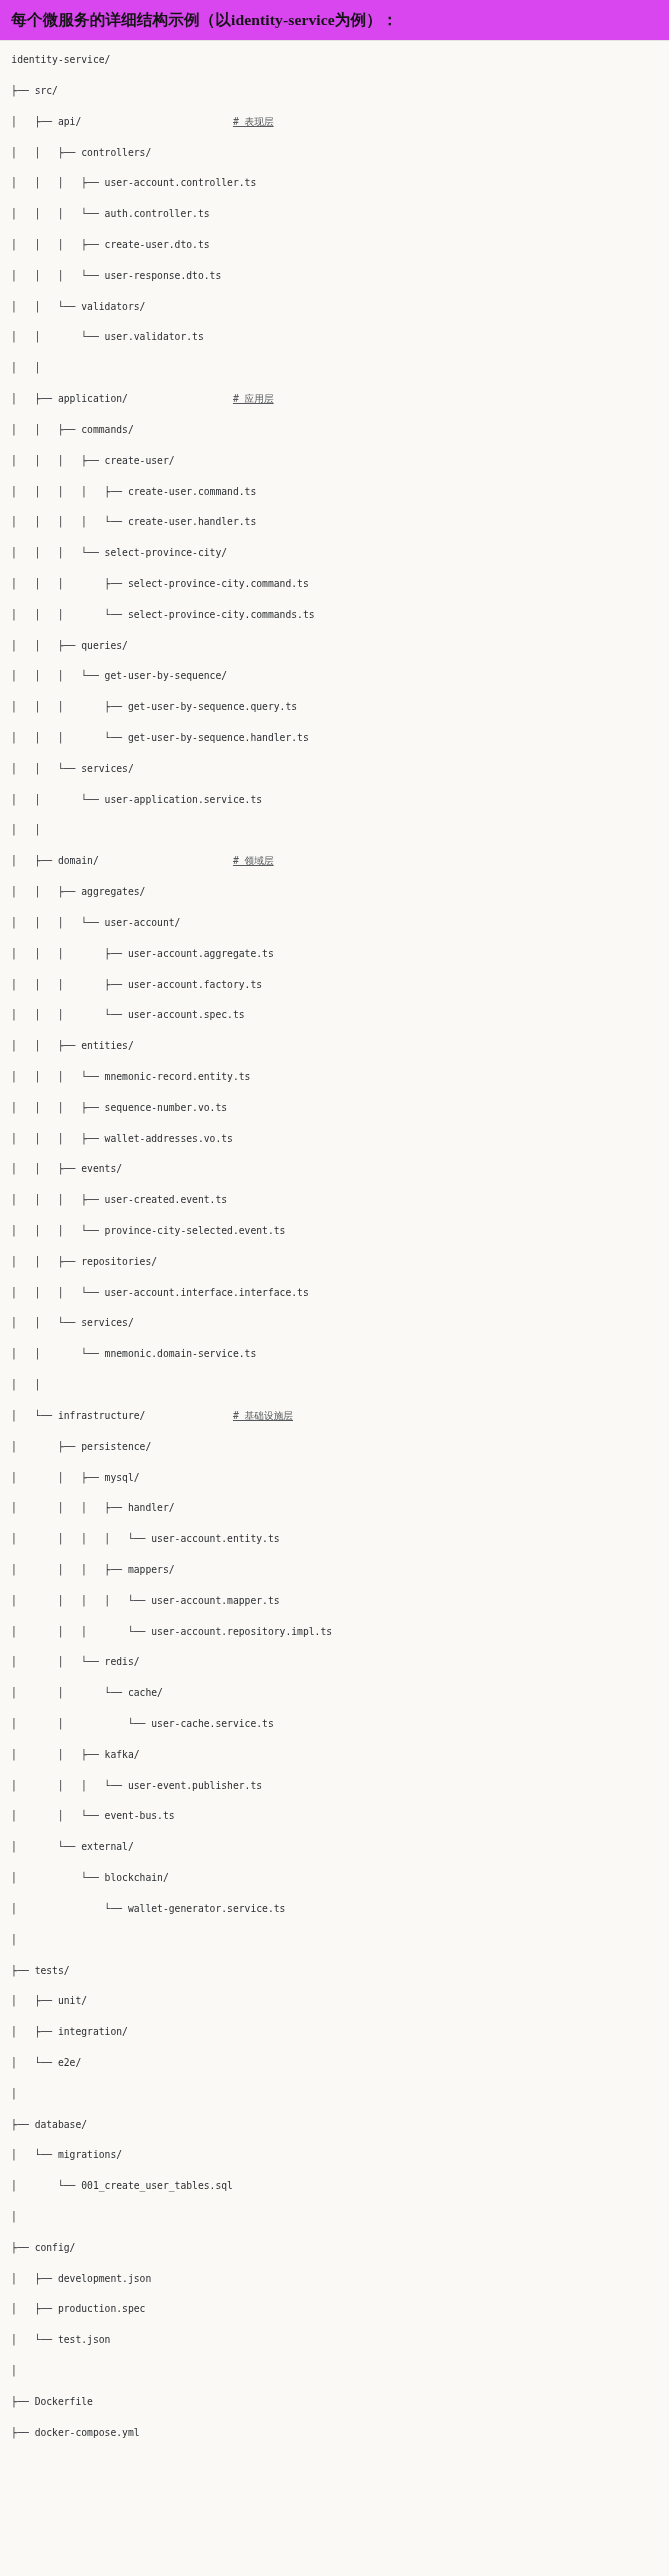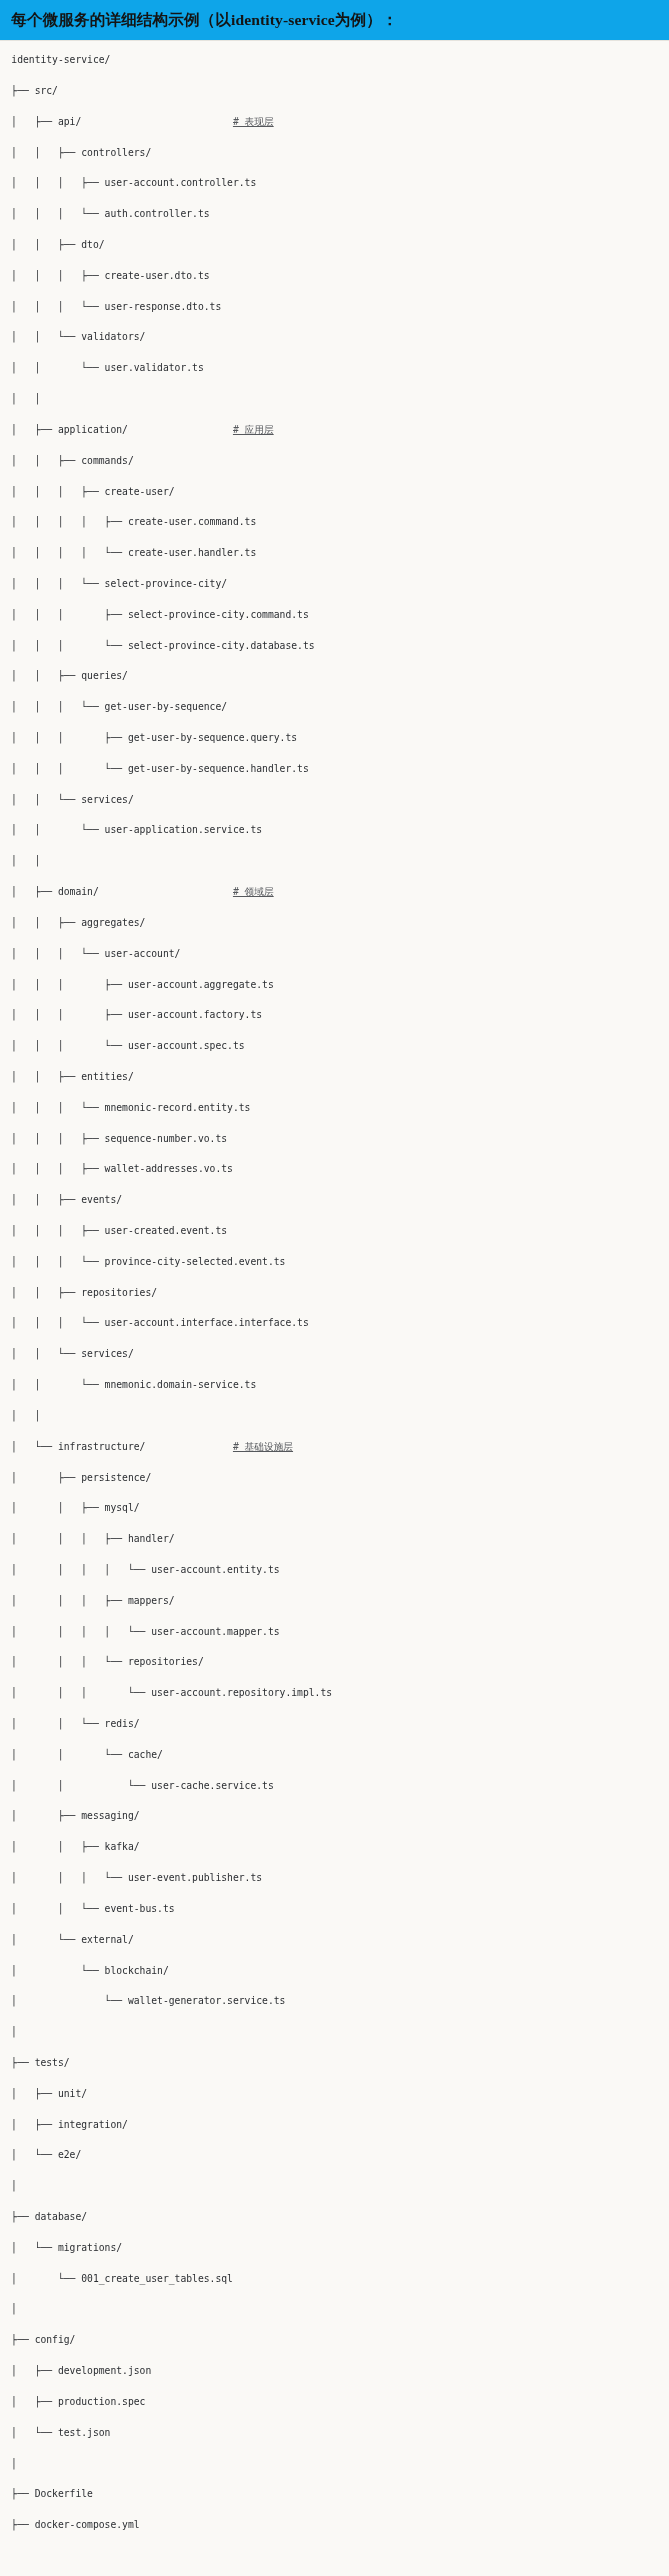--- a/index.html
+++ b/index.html
@@ -17,21 +17,21 @@
   .page {
     width: 669px;
     box-sizing: border-box;
     background: #faf9f6;
     padding: 0;
   }
 
   
   .header {
     padding: 8.8px 11.3px 10px 11.3px;
-    background: #0ea5e9;
+    background: #d946ef;
     border-bottom: 0.6px solid #e6e4de;
   }
   .header-title {
     font-size: 15.6px;
     line-height: 1.35;
     font-weight: bold;
     letter-spacing: 0.1px;
     color: #141414;
     font-family: "Liberation Serif", "DejaVu Serif", serif;
   }
@@ -70,34 +70,33 @@
     <div class="header-title">每个微服务的详细结构示例（以identity-service为例）：</div>
   </div>
 
   <div class="tree-block">
     <pre class="tree-pre" id="tree-pre"><span class="tree-line">identity-service/</span>
 <span class="tree-line">├── src/</span>
 <span class="tree-line">│   ├── api/                          <span class="cmt"># 表现层</span></span>
 <span class="tree-line">│   │   ├── controllers/</span>
 <span class="tree-line">│   │   │   ├── user-account.controller.ts</span>
 <span class="tree-line">│   │   │   └── auth.controller.ts</span>
-<span class="tree-line">│   │   ├── dto/</span>
 <span class="tree-line">│   │   │   ├── create-user.dto.ts</span>
 <span class="tree-line">│   │   │   └── user-response.dto.ts</span>
 <span class="tree-line">│   │   └── validators/</span>
 <span class="tree-line">│   │       └── user.validator.ts</span>
 <span class="tree-line">│   │</span>
 <span class="tree-line">│   ├── application/                  <span class="cmt"># 应用层</span></span>
 <span class="tree-line">│   │   ├── commands/</span>
 <span class="tree-line">│   │   │   ├── create-user/</span>
 <span class="tree-line">│   │   │   │   ├── create-user.command.ts</span>
 <span class="tree-line">│   │   │   │   └── create-user.handler.ts</span>
 <span class="tree-line">│   │   │   └── select-province-city/</span>
 <span class="tree-line">│   │   │       ├── select-province-city.command.ts</span>
-<span class="tree-line">│   │   │       └── select-province-city.database.ts</span>
+<span class="tree-line">│   │   │       └── select-province-city.commands.ts</span>
 <span class="tree-line">│   │   ├── queries/</span>
 <span class="tree-line">│   │   │   └── get-user-by-sequence/</span>
 <span class="tree-line">│   │   │       ├── get-user-by-sequence.query.ts</span>
 <span class="tree-line">│   │   │       └── get-user-by-sequence.handler.ts</span>
 <span class="tree-line">│   │   └── services/</span>
 <span class="tree-line">│   │       └── user-application.service.ts</span>
 <span class="tree-line">│   │</span>
 <span class="tree-line">│   ├── domain/                       <span class="cmt"># 领域层</span></span>
 <span class="tree-line">│   │   ├── aggregates/</span>
 <span class="tree-line">│   │   │   └── user-account/</span>
@@ -116,26 +115,24 @@
 <span class="tree-line">│   │   └── services/</span>
 <span class="tree-line">│   │       └── mnemonic.domain-service.ts</span>
 <span class="tree-line">│   │</span>
 <span class="tree-line">│   └── infrastructure/               <span class="cmt"># 基础设施层</span></span>
 <span class="tree-line">│       ├── persistence/</span>
 <span class="tree-line">│       │   ├── mysql/</span>
 <span class="tree-line">│       │   │   ├── handler/</span>
 <span class="tree-line">│       │   │   │   └── user-account.entity.ts</span>
 <span class="tree-line">│       │   │   ├── mappers/</span>
 <span class="tree-line">│       │   │   │   └── user-account.mapper.ts</span>
-<span class="tree-line">│       │   │   └── repositories/</span>
 <span class="tree-line">│       │   │       └── user-account.repository.impl.ts</span>
 <span class="tree-line">│       │   └── redis/</span>
 <span class="tree-line">│       │       └── cache/</span>
 <span class="tree-line">│       │           └── user-cache.service.ts</span>
-<span class="tree-line">│       ├── messaging/</span>
 <span class="tree-line">│       │   ├── kafka/</span>
 <span class="tree-line">│       │   │   └── user-event.publisher.ts</span>
 <span class="tree-line">│       │   └── event-bus.ts</span>
 <span class="tree-line">│       └── external/</span>
 <span class="tree-line">│           └── blockchain/</span>
 <span class="tree-line">│               └── wallet-generator.service.ts</span>
 <span class="tree-line">│</span>
 <span class="tree-line">├── tests/</span>
 <span class="tree-line">│   ├── unit/</span>
 <span class="tree-line">│   ├── integration/</span>

